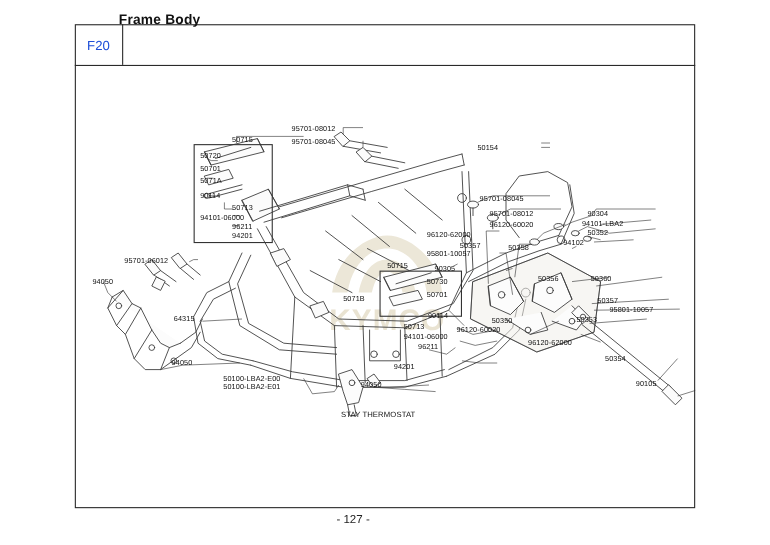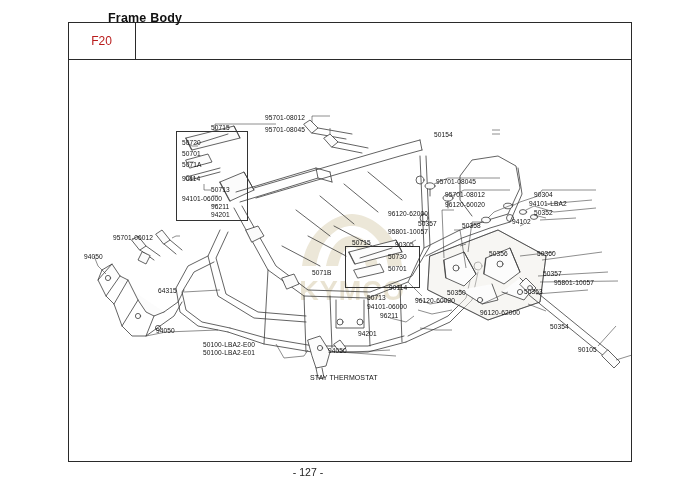--- a/index.html
+++ b/index.html
@@ -32,42 +32,42 @@
     top: 22px;
     width: 564px;
     height: 38px;
     border-bottom: 1px solid #2a2a2a;
     box-sizing: border-box;
   }
   .code-cell {
     position: absolute;
     left: 0;
     top: 0;
-    width: 68px;
+    width: 44px;
     height: 37px;
     border-right: 1px solid #2a2a2a;
     box-sizing: border-box;
     display: flex;
     align-items: center;
     justify-content: center;
     font-size: 12px;
-    color: #b91c1c;
+    color: #1d4ed8;
   }
   .title-text {
     position: absolute;
     left: 108px;
     top: 11px;
     font-size: 12.5px;
     font-weight: bold;
     color: #111;
     letter-spacing: 0.2px;
   }
   .page-number {
     position: absolute;
-    left: 0;
+    left: 13px;
     top: 466px;
     width: 616px;
     text-align: center;
     font-size: 10.5px;
     color: #222;
   }
   
   .watermark {
     position: absolute;
     left: 232px;

